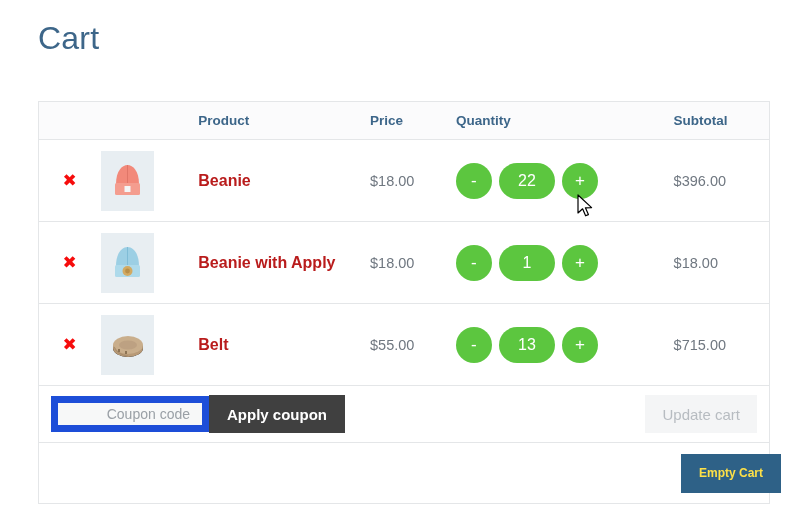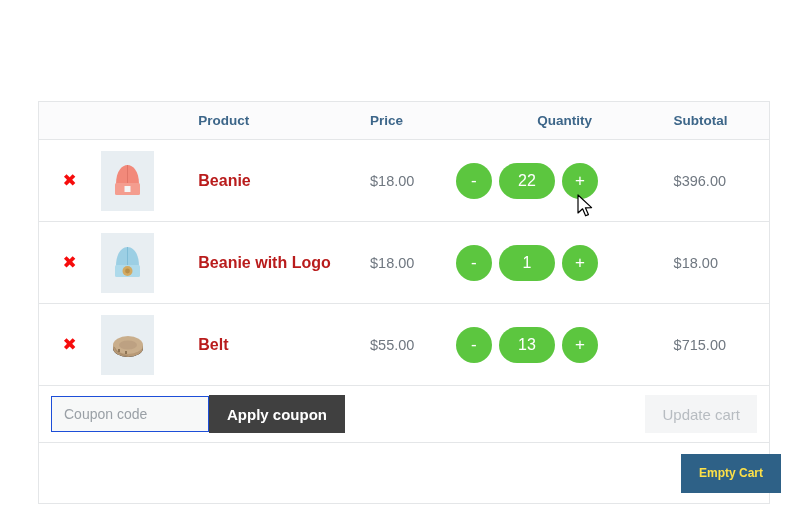--- a/index.html
+++ b/index.html
@@ -49,21 +49,21 @@
     font-size: 13.5px;
     font-weight: bold;
     color: #3d6689;
     text-align: left;
     height: 38px;
   }
   th.col-remove { width: 62px; }
   th.col-thumb  { width: 98px; }
   th.col-name   { width: 172px; }
   th.col-price  { width: 86px; }
-  th.col-qty    { width: 218px; text-align: center; }
+  th.col-qty    { width: 218px; }
   th.col-sub    { width: 96px; }
 
   
   tbody tr.item-row { height: 82px; }
   td.cell-remove { text-align: center; }
   td.cell-thumb  { text-align: left; }
   td.cell-name   { text-align: left; }
   td.cell-price  { text-align: left; }
   td.cell-qty    { text-align: left; }
   td.cell-sub    { text-align: left; }
@@ -133,26 +133,27 @@
   
   tr.coupon-row { height: 57px; }
   .coupon-wrap {
     display: flex;
     align-items: center;
     margin-left: 12px;
   }
   .coupon-input {
     width: 158px; height: 36px;
     background: #f7f8f8;
-    border: 1px solid #1d4ed8;
+    border: 7px solid #1d4ed8;
     font-size: 14px;
     color: #54595f;
     padding: 0 12px;
     outline: none;
     font-family: "Liberation Sans", sans-serif;
+    text-align: right;
   }
   .coupon-input::placeholder { color: #9aa0a6; }
   .apply-coupon-btn {
     height: 38px;
     background: #404040;
     color: #ffffff;
     border: none;
     font-size: 15px;
     padding: 0 18px;
     cursor: pointer;
@@ -194,20 +195,21 @@
     left: 577px; top: 194px;
     width: 20px; height: 26px;
     pointer-events: none;
   }
 </style>
 </head>
 <body>
 
 <div id="page">
 
+  <div class="page-title">Cart</div>
 
   <table class="cart-table">
     <thead>
       <tr>
         <th class="col-remove"></th>
         <th class="col-thumb"></th>
         <th class="col-name">Product</th>
         <th class="col-price">Price</th>
         <th class="col-qty">Quantity</th>
         <th class="col-sub">Subtotal</th>
@@ -258,21 +260,21 @@
               <rect width="53" height="60" fill="#e8eef2"></rect>
               <path d="M15 33 C15 20 21 14 26.5 14 C32 14 38 20 38 33 Z" fill="#9ccfe4"></path>
               <path d="M26.5 14 L26.5 33" stroke="#7fbcd6" stroke-width="1"></path>
               <rect x="14" y="32" width="25" height="12" rx="1.5" fill="#aedaeb"></rect>
               <circle cx="26.5" cy="38" r="5" fill="#d3aa62"></circle>
               <circle cx="26.5" cy="38" r="2.4" fill="#b98f48"></circle>
             </svg>
           </span>
         </td>
         <td class="cell-name">
-          <a class="product-link">Beanie with Logo</a>
+          <a class="product-link">Beanie with Apply</a>
         </td>
         <td class="cell-price">
           <span class="price-text">$18.00</span>
         </td>
         <td class="cell-qty">
           <div class="qty-group">
             <button class="qty-btn">-</button>
             <div class="qty-value">1</div>
             <button class="qty-btn">+</button>
           </div>

